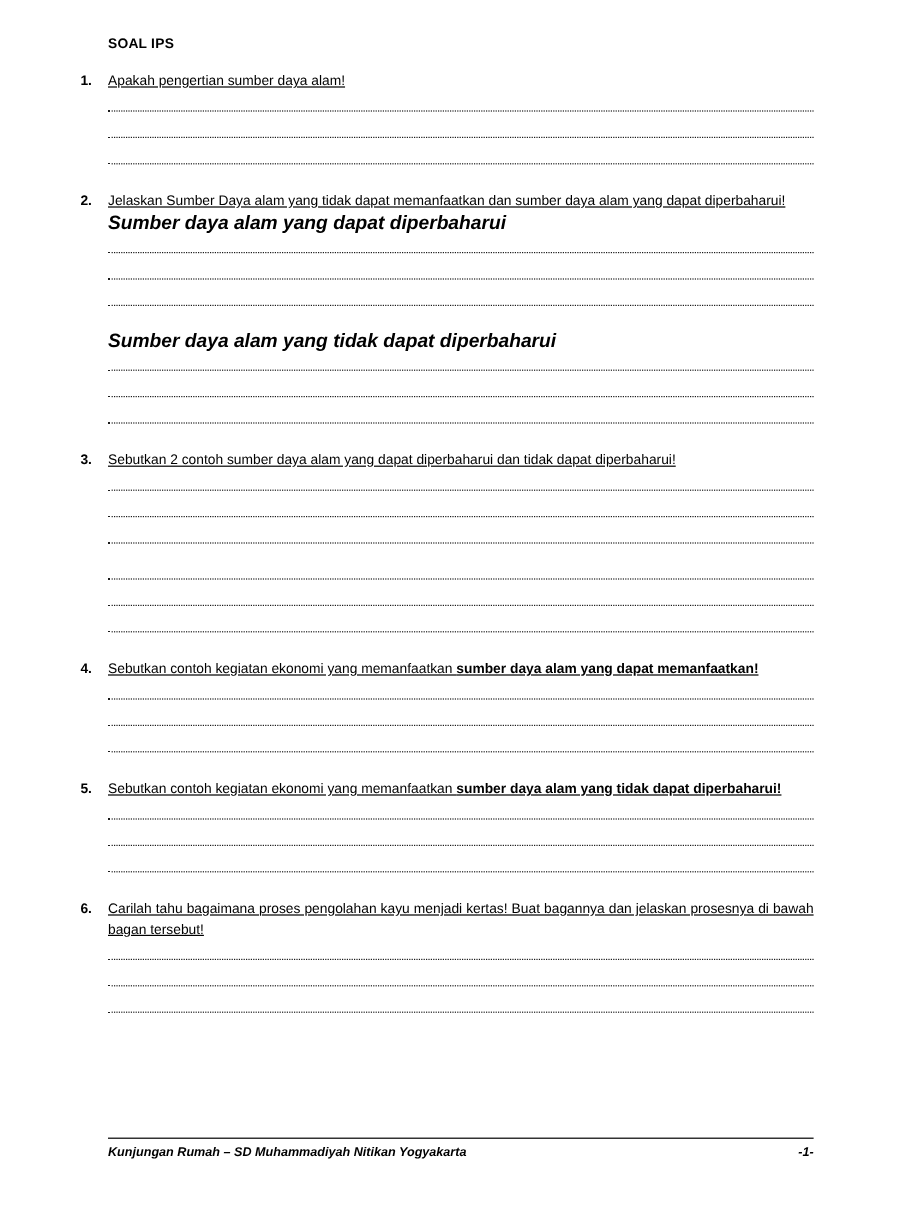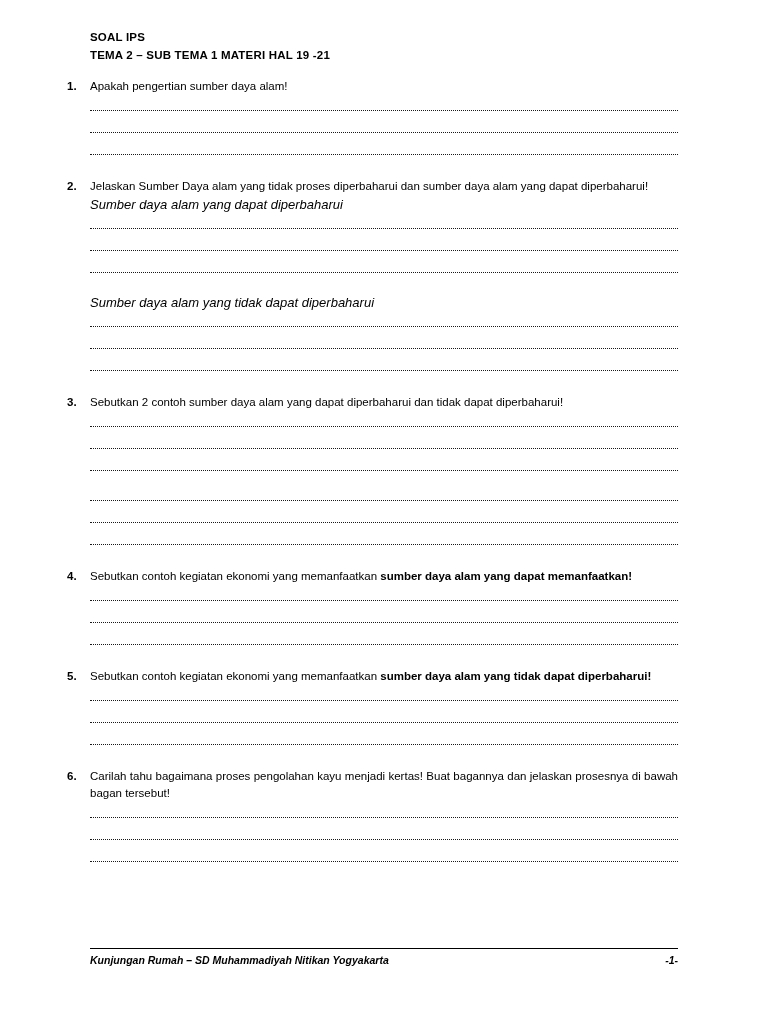--- a/index.html
+++ b/index.html
@@ -59,31 +59,32 @@
     font-weight: bold;
     font-size: 11.5px;
     line-height: 17px;
   }
   .q-text {
     flex: 1 1 auto;
     font-size: 11.5px;
     line-height: 17px;
     text-align: justify;
     text-justify: inter-word;
+    text-decoration: underline;
   }
   .q-text.nojustify {
     text-align: left;
   }
   .q-text b {
     font-weight: bold;
   }
 
   .subhead {
-    font-size: 13px;
-    font-weight: normal;
+    font-size: 16px;
+    font-weight: bold;
     font-style: italic;
     line-height: 17px;
     margin-top: 1px;
   }
 
   
   .answer-lines {
     margin-top: 8px;
   }
   .dotline {
@@ -132,39 +133,38 @@
 </style>
 </head>
 <body>
 
 <div class="page">
 
   <div class="content">
 
     <div class="doc-header">
       <div class="line">SOAL IPS</div>
-      <div class="line">TEMA 2 – SUB TEMA 1 MATERI HAL 19 -21</div>
     </div>
 
     <div class="question">
       <div class="q-row">
         <div class="q-num">1.</div>
         <div class="q-text nojustify"><span>Apakah pengertian sumber daya alam!</span></div>
       </div>
       <div class="answer-lines">
         <div class="dotline"></div>
         <div class="dotline"></div>
         <div class="dotline"></div>
       </div>
     </div>
 
     <div class="question">
       <div class="q-row">
         <div class="q-num">2.</div>
-        <div class="q-text"><span>Jelaskan Sumber Daya alam yang tidak proses diperbaharui dan sumber daya alam yang dapat diperbaharui!</span></div>
+        <div class="q-text"><span>Jelaskan Sumber Daya alam yang tidak dapat memanfaatkan dan sumber daya alam yang dapat diperbaharui!</span></div>
       </div>
       <div class="q-row">
         <div class="q-num"></div>
         <div class="subhead">Sumber daya alam yang dapat diperbaharui</div>
       </div>
       <div class="answer-lines gap-after">
         <div class="dotline"></div>
         <div class="dotline"></div>
         <div class="dotline"></div>
       </div>

